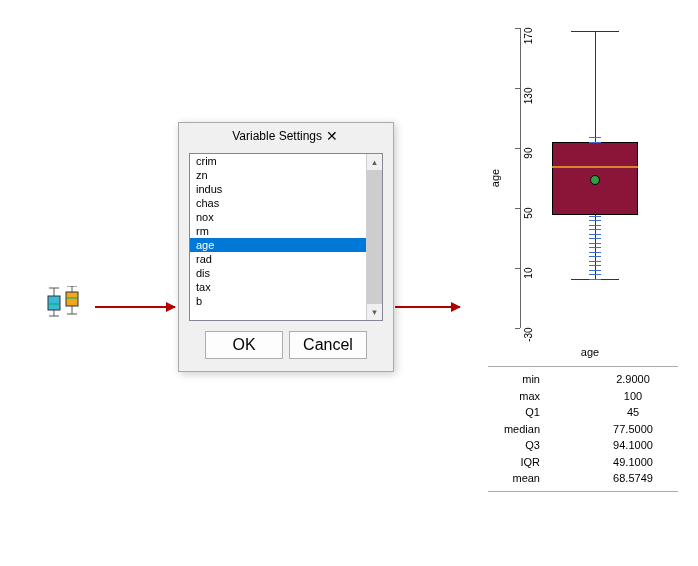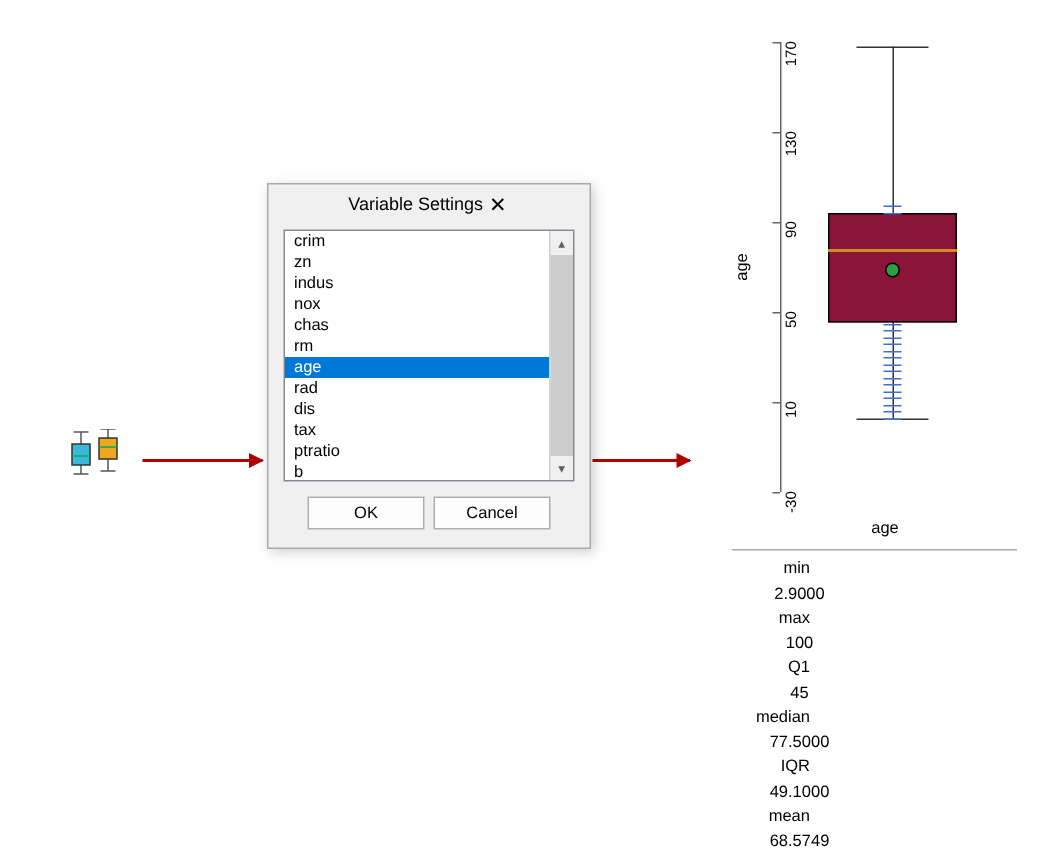--- a/index.html
+++ b/index.html
@@ -18,37 +18,37 @@
     .dialog-title { font-size: 12px; color: #000; }
     .close-btn { font-size: 14px; line-height: 1; cursor: pointer; padding: 0 4px; }
     .list-wrap { background: #fff; border: 1px solid #828790; margin: 4px 10px 10px; height: 168px; position: relative; overflow: hidden; }
     .list-inner { position: absolute; left: 0; right: 16px; top: 0; bottom: 0; overflow: hidden; }
     .list-item { font-size: 11px; padding: 1px 6px; color: #000; white-space: nowrap; cursor: default; }
     .list-item.selected { background: #0078d7; color: #fff; }
     .scrollbar { position: absolute; right: 0; top: 0; bottom: 0; width: 16px; background: #f0f0f0; display: flex; flex-direction: column; justify-content: space-between; border-left: 1px solid #d0d0d0; }
     .scrollbar .sb-arrow { height: 16px; text-align: center; line-height: 16px; color: #606060; font-size: 9px; }
     .scrollbar .sb-track { flex: 1; background: #cdcdcd; position: relative; }
     .btn-row { display: flex; gap: 6px; justify-content: center; padding: 0 10px 12px; }
-    .btn { flex: 1; max-width: 78px; background: #fdfdfd; border: 1px solid #adadad; padding: 4px 0; font-size: 11px; text-align: center; cursor: pointer; }
+    .btn { flex: 1; max-width: 78px; background: #fdfdfd; border: 1px solid #adadad; padding: 4px 0; font-size: 16px; text-align: center; cursor: pointer; }
 
     .chart-region { position: absolute; left: 470px; top: 28px; width: 210px; }
     .plot-wrap { position: relative; width: 180px; height: 300px; margin-left: 30px; }
     .y-axis-line { position: absolute; left: 20px; top: 0; bottom: 0; width: 1px; background: #666; }
     .tick { position: absolute; left: 15px; width: 5px; height: 1px; background: #666; }
     .tick-label { position: absolute; left: -8px; transform: rotate(-90deg); transform-origin: right center; font-size: 10px; color: #000; width: 36px; text-align: right; }
     .axis-label { position: absolute; left: -14px; top: 50%; transform: translateY(-50%) rotate(-90deg); font-size: 11px; color: #000; }
     .whisker { position: absolute; background: #333; }
     .box { position: absolute; background: #8b1538; border: 1px solid #000; }
     .median-line { position: absolute; height: 2px; background: #d08a2a; }
     .mean-dot { position: absolute; width: 10px; height: 10px; background: #2ea043; border: 1px solid #000; border-radius: 50%; transform: translate(-50%, -50%); }
     .rug { position: absolute; height: 1px; background: #3e6fd1; }
     .x-label { text-align: center; margin-left: 30px; font-size: 11px; padding-top: 18px; }
 
     .stats-table { margin-top: 8px; width: 190px; margin-left: 18px; border-top: 1px solid #aaa; border-bottom: 1px solid #aaa; padding: 4px 0; }
-    .stats-row { display: flex; justify-content: space-between; font-size: 11px; line-height: 1.5; flex-direction: column; }
+    .stats-row { display: flex; justify-content: space-between; font-size: 11px; line-height: 1.5; }
     .stats-row .k { width: 80px; text-align: right; padding-right: 28px; }
     .stats-row .v { width: 90px; text-align: center; }
   </style>
 </head>
 <body>
 
 <div class="tool-icon">
   <svg width="40" height="34" viewBox="0 0 40 34">
     <g>
       <line x1="8" y1="2" x2="8" y2="30" stroke="#555" stroke-width="1"></line>
@@ -73,28 +73,27 @@
 <div class="dialog">
   <div class="dialog-header">
     <span class="dialog-title">Variable Settings</span>
     <span class="close-btn">✕</span>
   </div>
   <div class="list-wrap">
     <div class="list-inner" id="list-inner">
         <div class="list-item">crim</div>
         <div class="list-item">zn</div>
         <div class="list-item">indus</div>
+        <div class="list-item">chas</div>
         <div class="list-item">nox</div>
-        <div class="list-item">chas</div>
         <div class="list-item">rm</div>
         <div class="list-item selected">age</div>
         <div class="list-item">rad</div>
         <div class="list-item">dis</div>
         <div class="list-item">tax</div>
-        <div class="list-item">ptratio</div>
         <div class="list-item">b</div>
       </div>
     <div class="scrollbar">
       <div class="sb-arrow">▴</div>
       <div class="sb-track"></div>
       <div class="sb-arrow">▾</div>
     </div>
   </div>
   <div class="btn-row">
     <div class="btn">OK</div>
@@ -154,20 +153,24 @@
       </div>
       <div class="stats-row">
         <div class="k">Q1</div>
         <div class="v">45</div>
       </div>
       <div class="stats-row">
         <div class="k">median</div>
         <div class="v">77.5000</div>
       </div>
       <div class="stats-row">
+        <div class="k">Q3</div>
+        <div class="v">94.1000</div>
+      </div>
+      <div class="stats-row">
         <div class="k">IQR</div>
         <div class="v">49.1000</div>
       </div>
       <div class="stats-row">
         <div class="k">mean</div>
         <div class="v">68.5749</div>
       </div>
     </div>
 </div>
 

